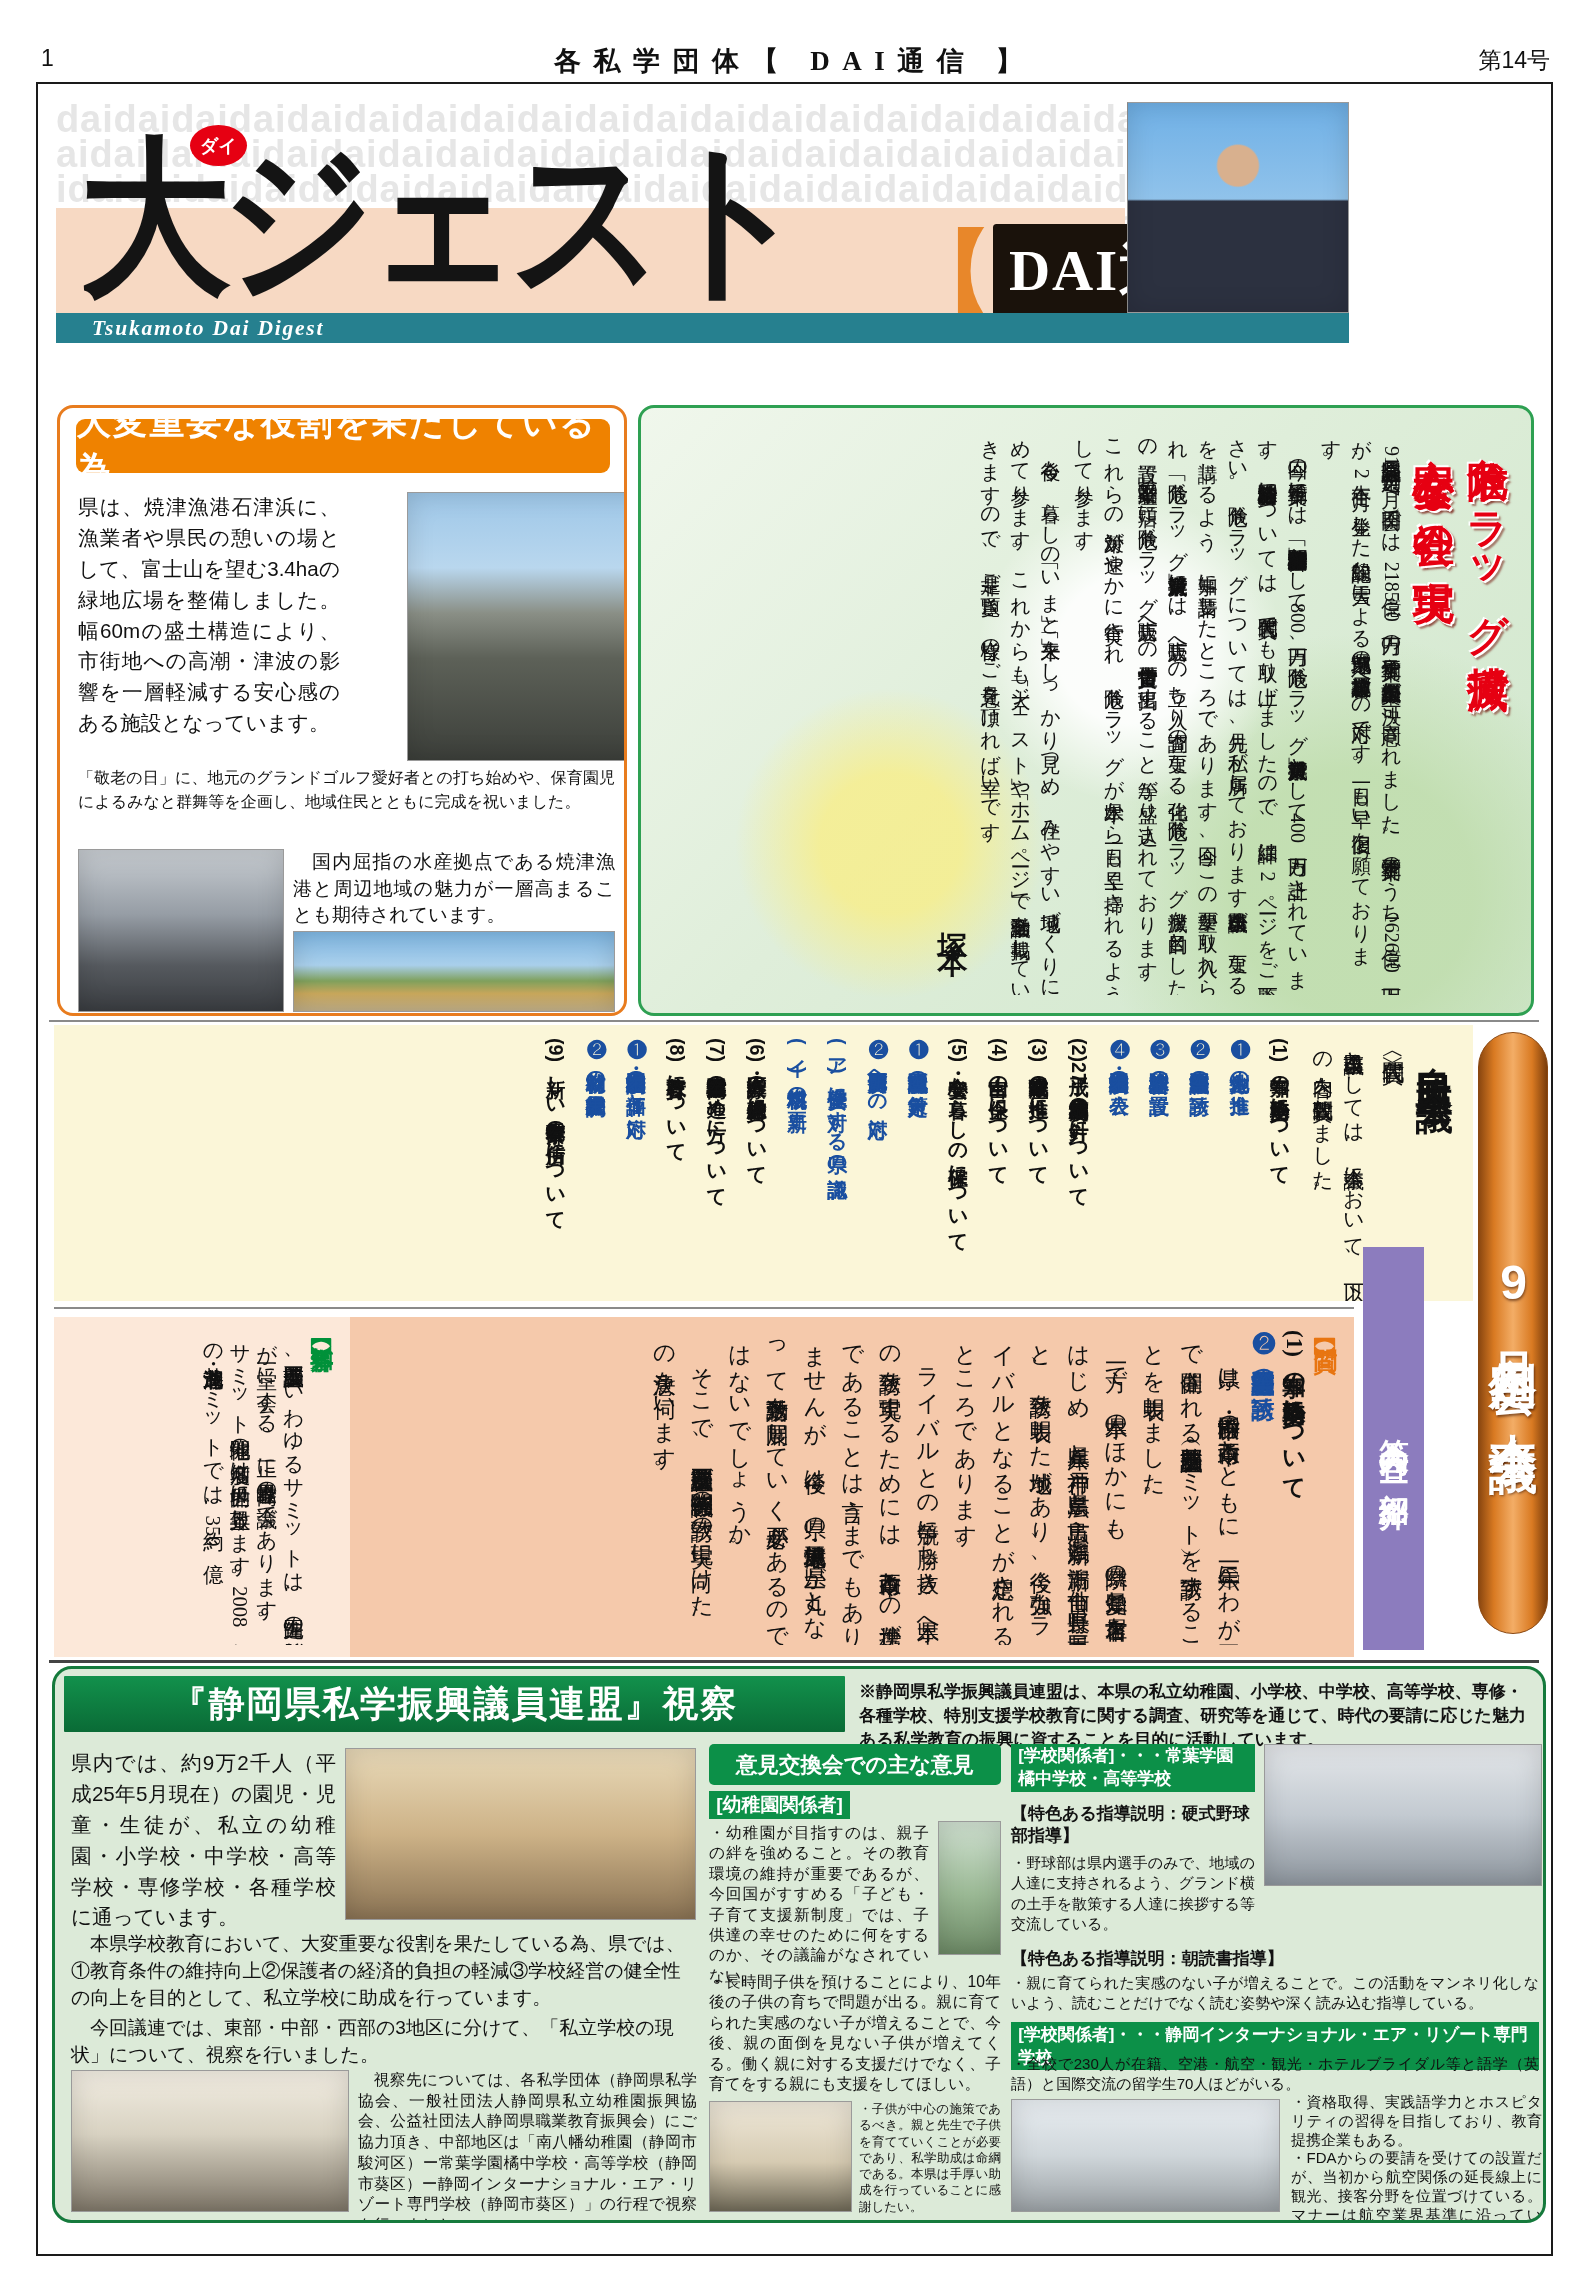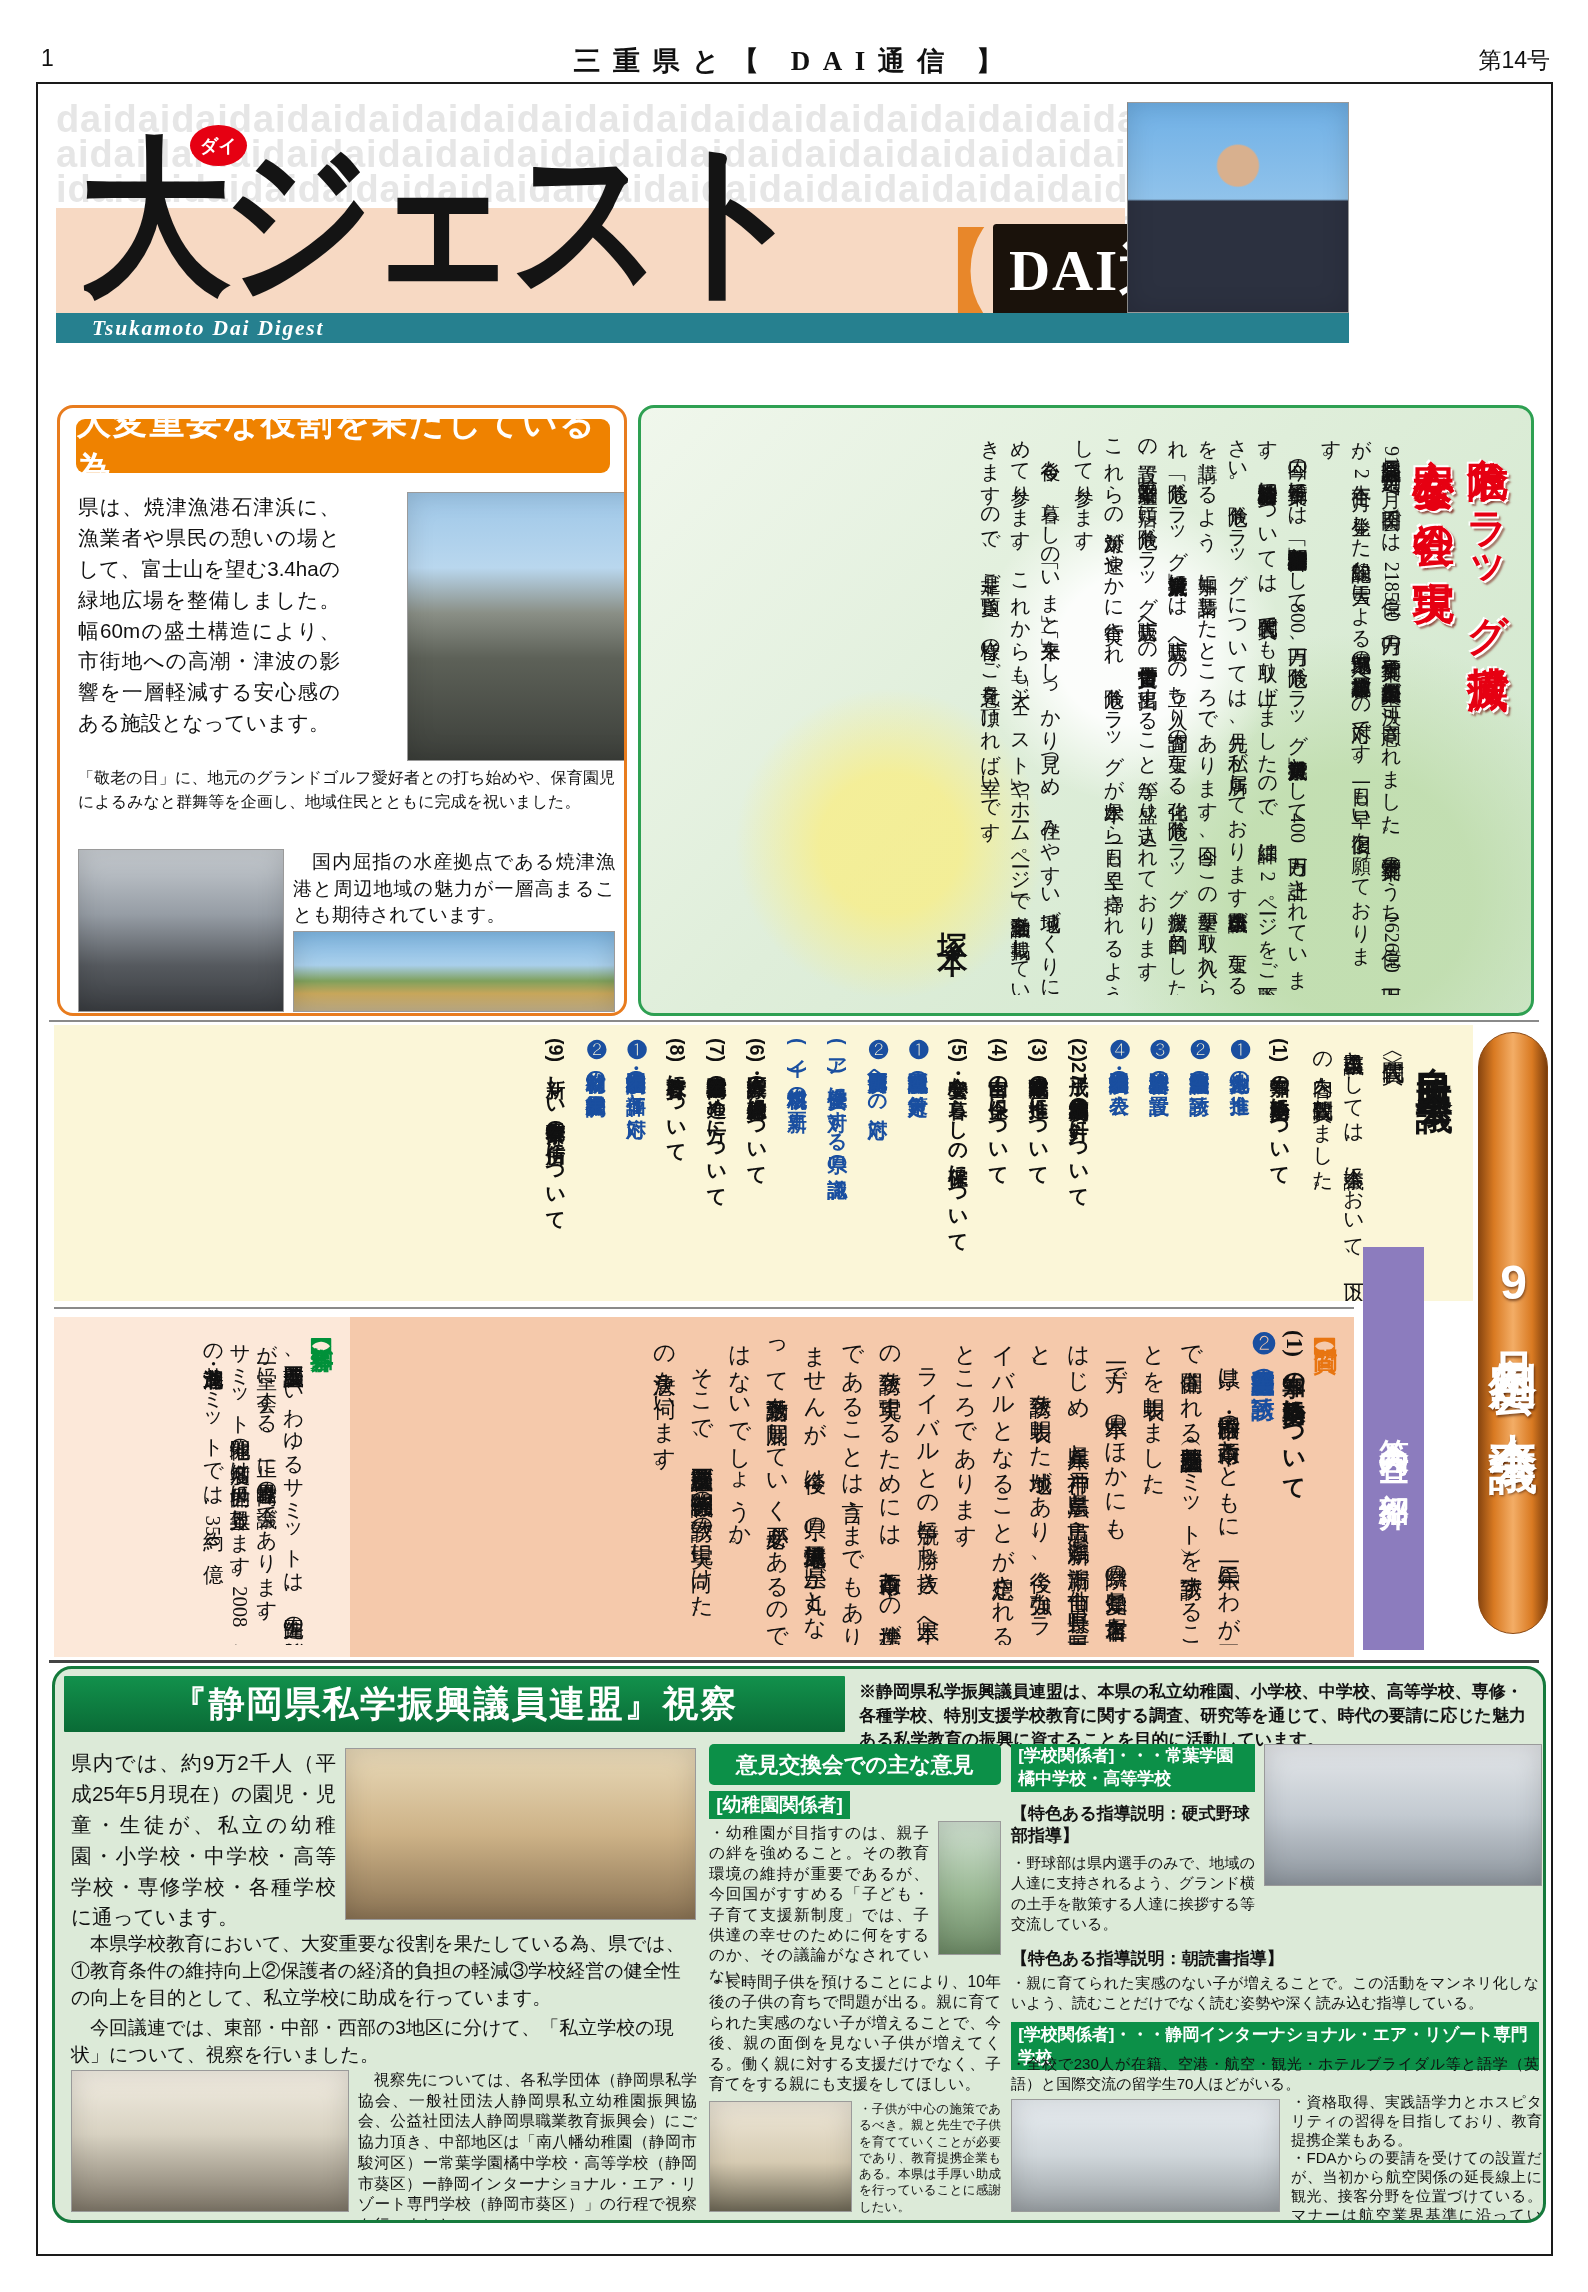--- a/index.html
+++ b/index.html
@@ -105,21 +105,21 @@
   .phB{left:16px;top:401px;width:278px;height:142px;background:linear-gradient(180deg,#f2ede2,#d8d2c2 45%,#7e7668)}
   .phC{left:883px;top:152px;width:63px;height:134px;background:linear-gradient(180deg,#cfe0d0,#9ab894 55%,#6d8a66)}
   .phD{left:654px;top:432px;width:143px;height:111px;background:linear-gradient(180deg,#efe9da,#d6cbb2 55%,#6f6957)}
   .phE{left:1209px;top:75px;width:278px;height:142px;background:linear-gradient(180deg,#e4e7ea,#c3cad1 50%,#8d959d)}
   .phF{left:956px;top:430px;width:269px;height:113px;background:linear-gradient(180deg,#e9eef2,#cfd6da 50%,#9aa0a4)}
 </style>
 </head>
 <body>
 
 <div class="abs pgno">1</div>
-<div class="abs htitle">三重県と【 DAI通信 】</div>
+<div class="abs htitle">各私学団体【 DAI通信 】</div>
 <div class="abs issue">第14号</div>
 <div class="abs frame"></div>
 
 <div class="abs logoarea">
   <div class="wm">daidaidaidaidaidaidaidaidaidaidaidaidaidaidaidaidaidaidaidaidaidaidaidaidaidaidaidaidaidaidaidaidaidaidaidaidaidaidaidaidaidaidaidaidaidaidaidaidaidaidaidaidaidaidaidaidaidaidaidaidaidaidaidaidaidaidaidaidaidaidaidaidaidaidaidaidaidaidaidaidaidaidaidaidaidaidaidaidaidaidaidaidaidaidaidaidaidaidaidaidaidaidaidaidaidaidaidaidaidaidaidaidaidaidaidaidaidaidaidaidaidaidaidaidaidaidaidaidaidaidaidai</div>
   <div class="peach"></div>
   <div class="logotxt serif">大ジェスト</div>
   <div class="daioval">ダイ</div>
   <div class="badgewrap">
     <span class="bracket">【</span>
@@ -226,21 +226,21 @@
   <div class="abs bullet ind" style="left:303px;top:401px;width:339px;font-size:15.7px;line-height:1.32">視察先については、各私学団体（静岡県私学協会、一般社団法人静岡県私立幼稚園振興協会、公益社団法人静岡県職業教育振興会）にご協力頂き、中部地区は「南八幡幼稚園（静岡市駿河区）ー常葉学園橘中学校・高等学校（静岡市葵区）ー静岡インターナショナル・エア・リゾート専門学校（静岡市葵区）」の行程で視察を行いました。</div>
 
   <div class="ophead">意見交換会での主な意見</div>
   <div class="abs" style="left:654px;top:122px">
     <span class="glabel" style="font-size:19px">[幼稚園関係者]</span>
   </div>
   <div class="abs bullet" style="left:654px;top:154px;width:220px;font-size:15.7px;line-height:1.3">・幼稚園が目指すのは、親子の絆を強めること。その教育環境の維持が重要であるが、今回国がすすめる「子ども・子育て支援新制度」では、子供達の幸せのために何をするのか、その議論がなされていない。</div>
   <div class="abs phC ph"></div>
   <div class="abs bullet" style="left:654px;top:303px;width:292px;font-size:15.7px;line-height:1.3">・長時間子供を預けることにより、10年後の子供の育ちで問題が出る。親に育てられた実感のない子が増えることで、今後、親の面倒を見ない子供が増えてくる。働く親に対する支援だけでなく、子育てをする親にも支援をしてほしい。</div>
   <div class="abs phD ph"></div>
-  <div class="abs bullet" style="left:804px;top:432px;width:142px;font-size:12.5px;line-height:1.3">・子供が中心の施策であるべき。親と先生で子供を育てていくことが必要であり、教育提携企業もある。本県は手厚い助成を行っていることに感謝したい。</div>
+  <div class="abs bullet" style="left:804px;top:432px;width:142px;font-size:12.5px;line-height:1.3">・子供が中心の施策であるべき。親と先生で子供を育てていくことが必要であり、私学助成は命綱である。本県は手厚い助成を行っていることに感謝したい。</div>
 
   <div class="abs" style="left:956px;top:75px;width:244px">
     <span class="glabel" style="font-size:17px;line-height:1.35">[学校関係者]・・・常葉学園橘中学校・高等学校</span>
   </div>
   <div class="abs phE ph"></div>
   <div class="abs" style="left:956px;top:134px;width:244px;font-size:17px;font-weight:bold;line-height:1.3">【特色ある指導説明：硬式野球部指導】</div>
   <div class="abs bullet" style="left:956px;top:184px;width:244px;font-size:15px;line-height:1.35">・野球部は県内選手のみで、地域の人達に支持されるよう、グランド横の土手を散策する人達に挨拶する等交流している。</div>
   <div class="abs" style="left:956px;top:278px;width:528px;font-size:17px;font-weight:bold">【特色ある指導説明：朝読書指導】</div>
   <div class="abs bullet" style="left:956px;top:304px;width:528px;font-size:15px;line-height:1.35">・親に育てられた実感のない子が増えることで。この活動をマンネリ化しないよう、読むことだけでなく読む姿勢や深く読み込む指導している。</div>
   <div class="abs" style="left:956px;top:353px;width:528px">

